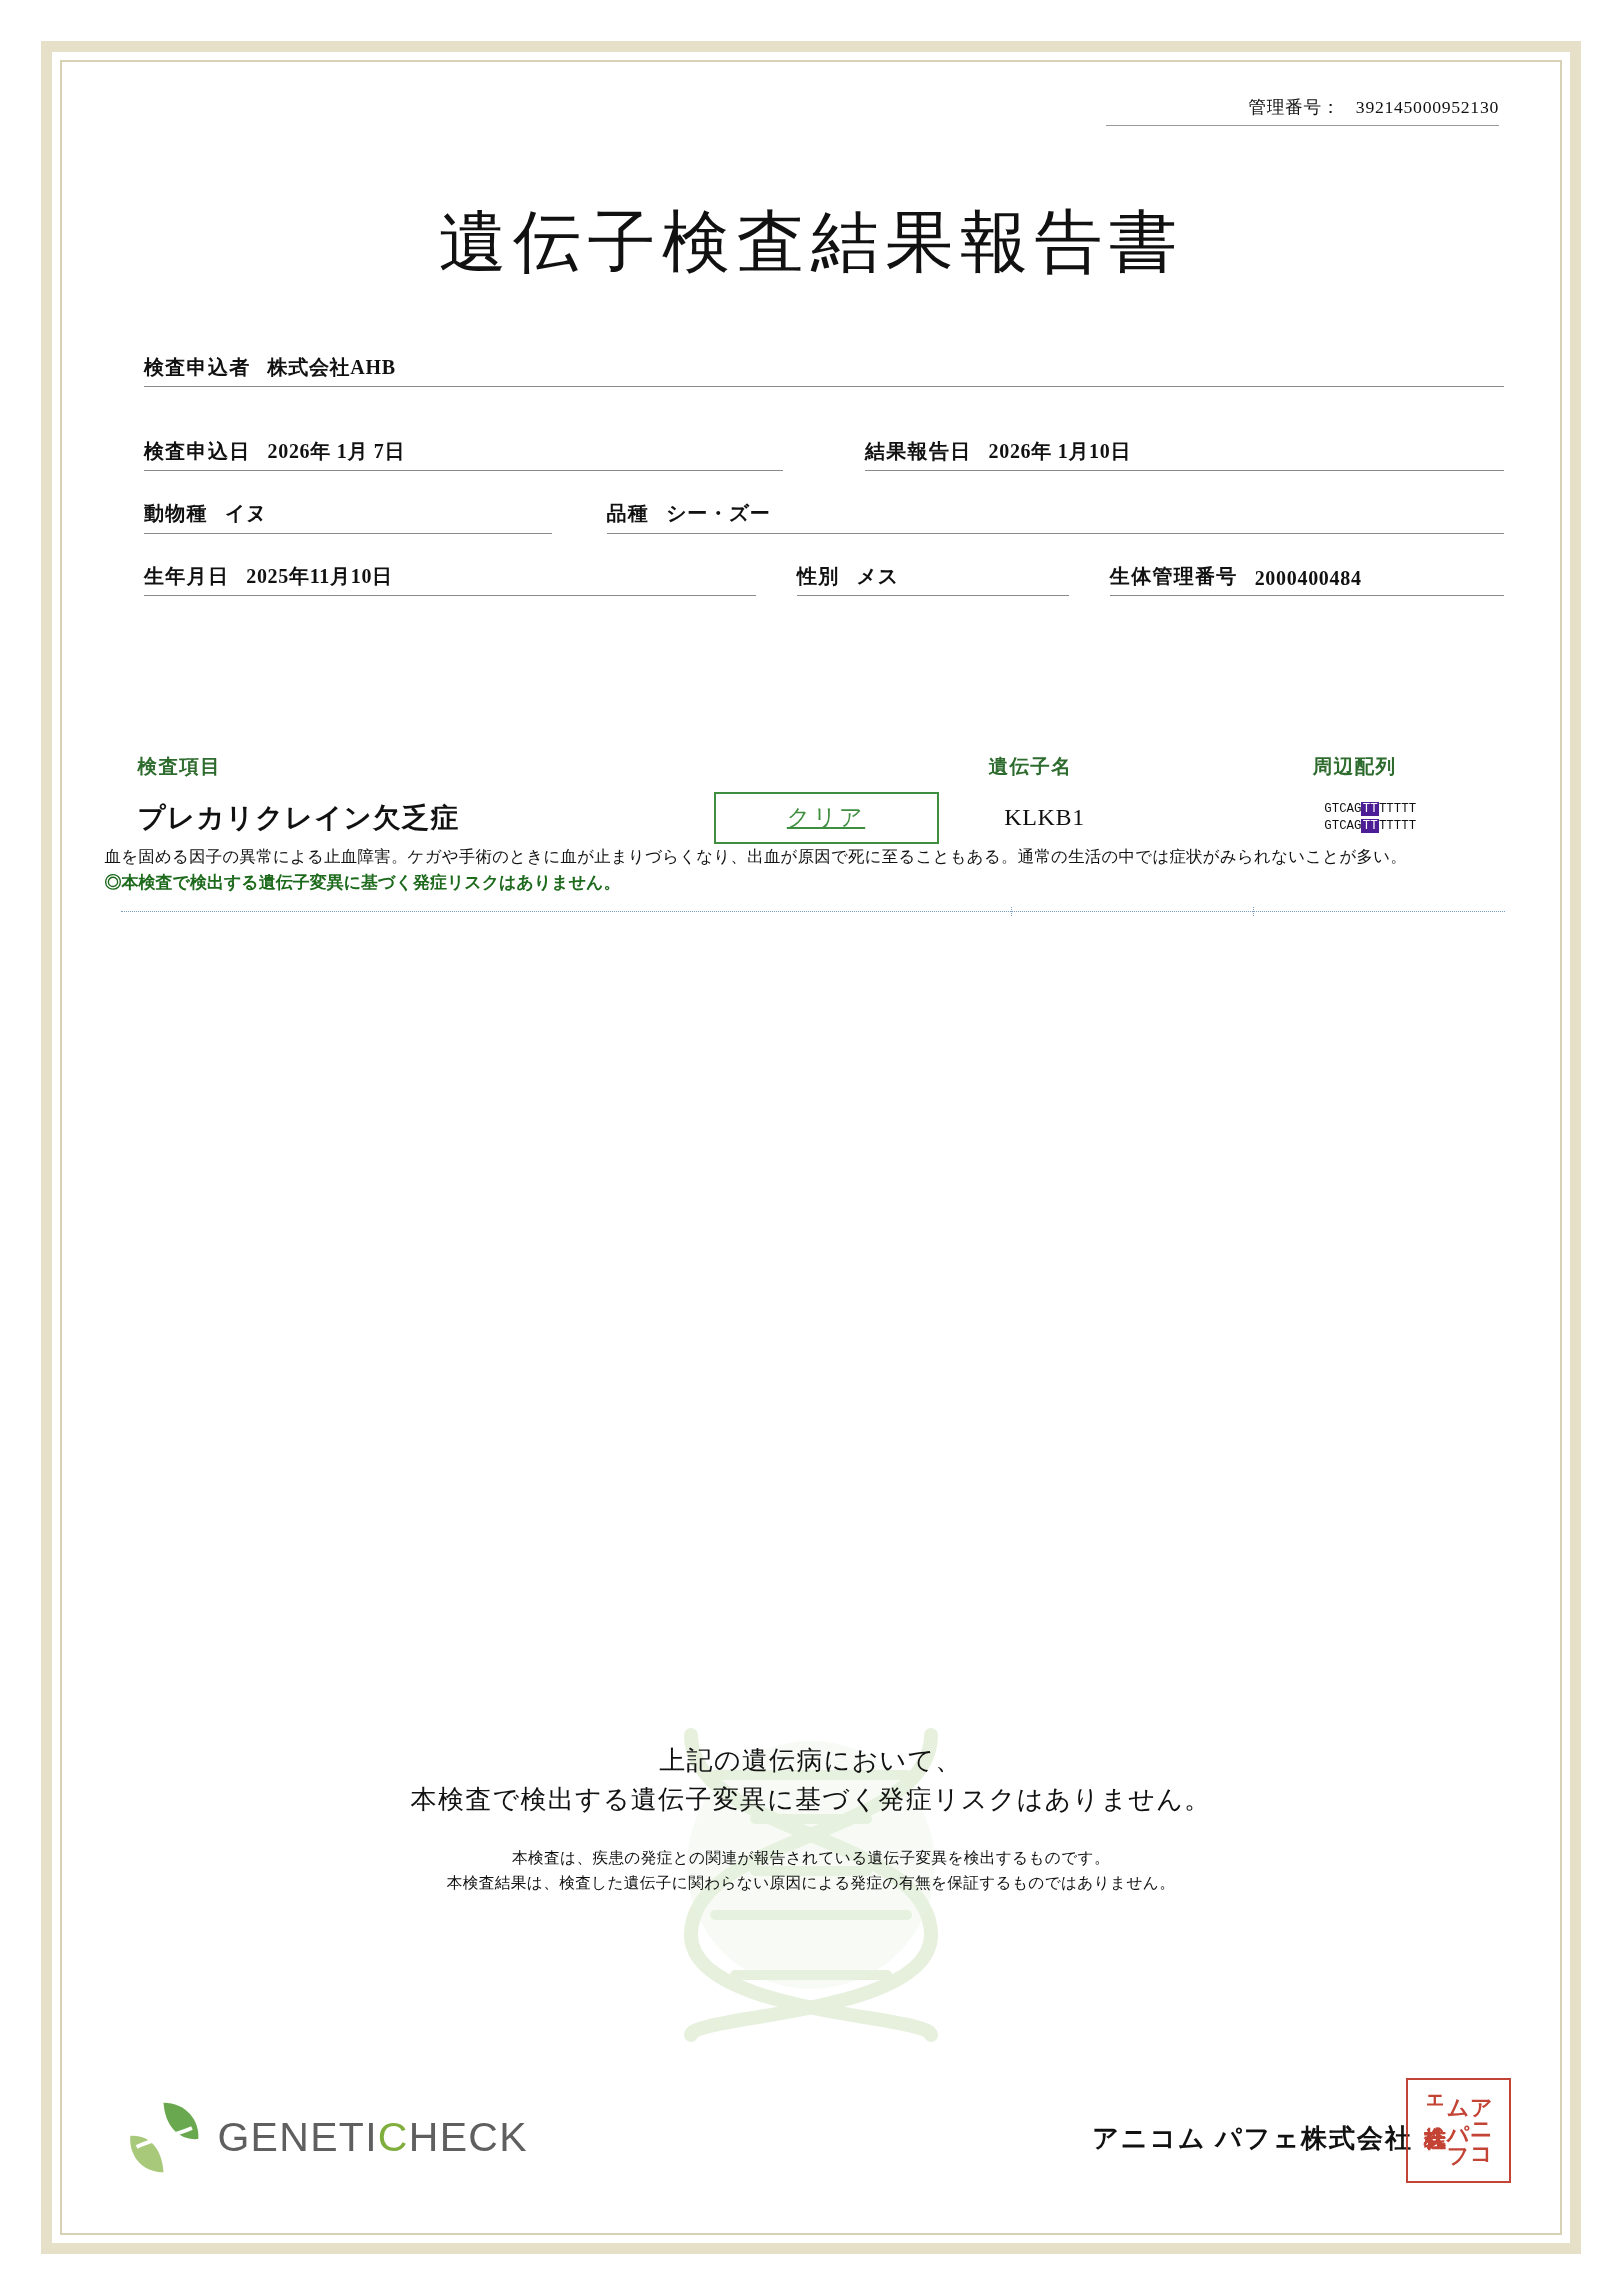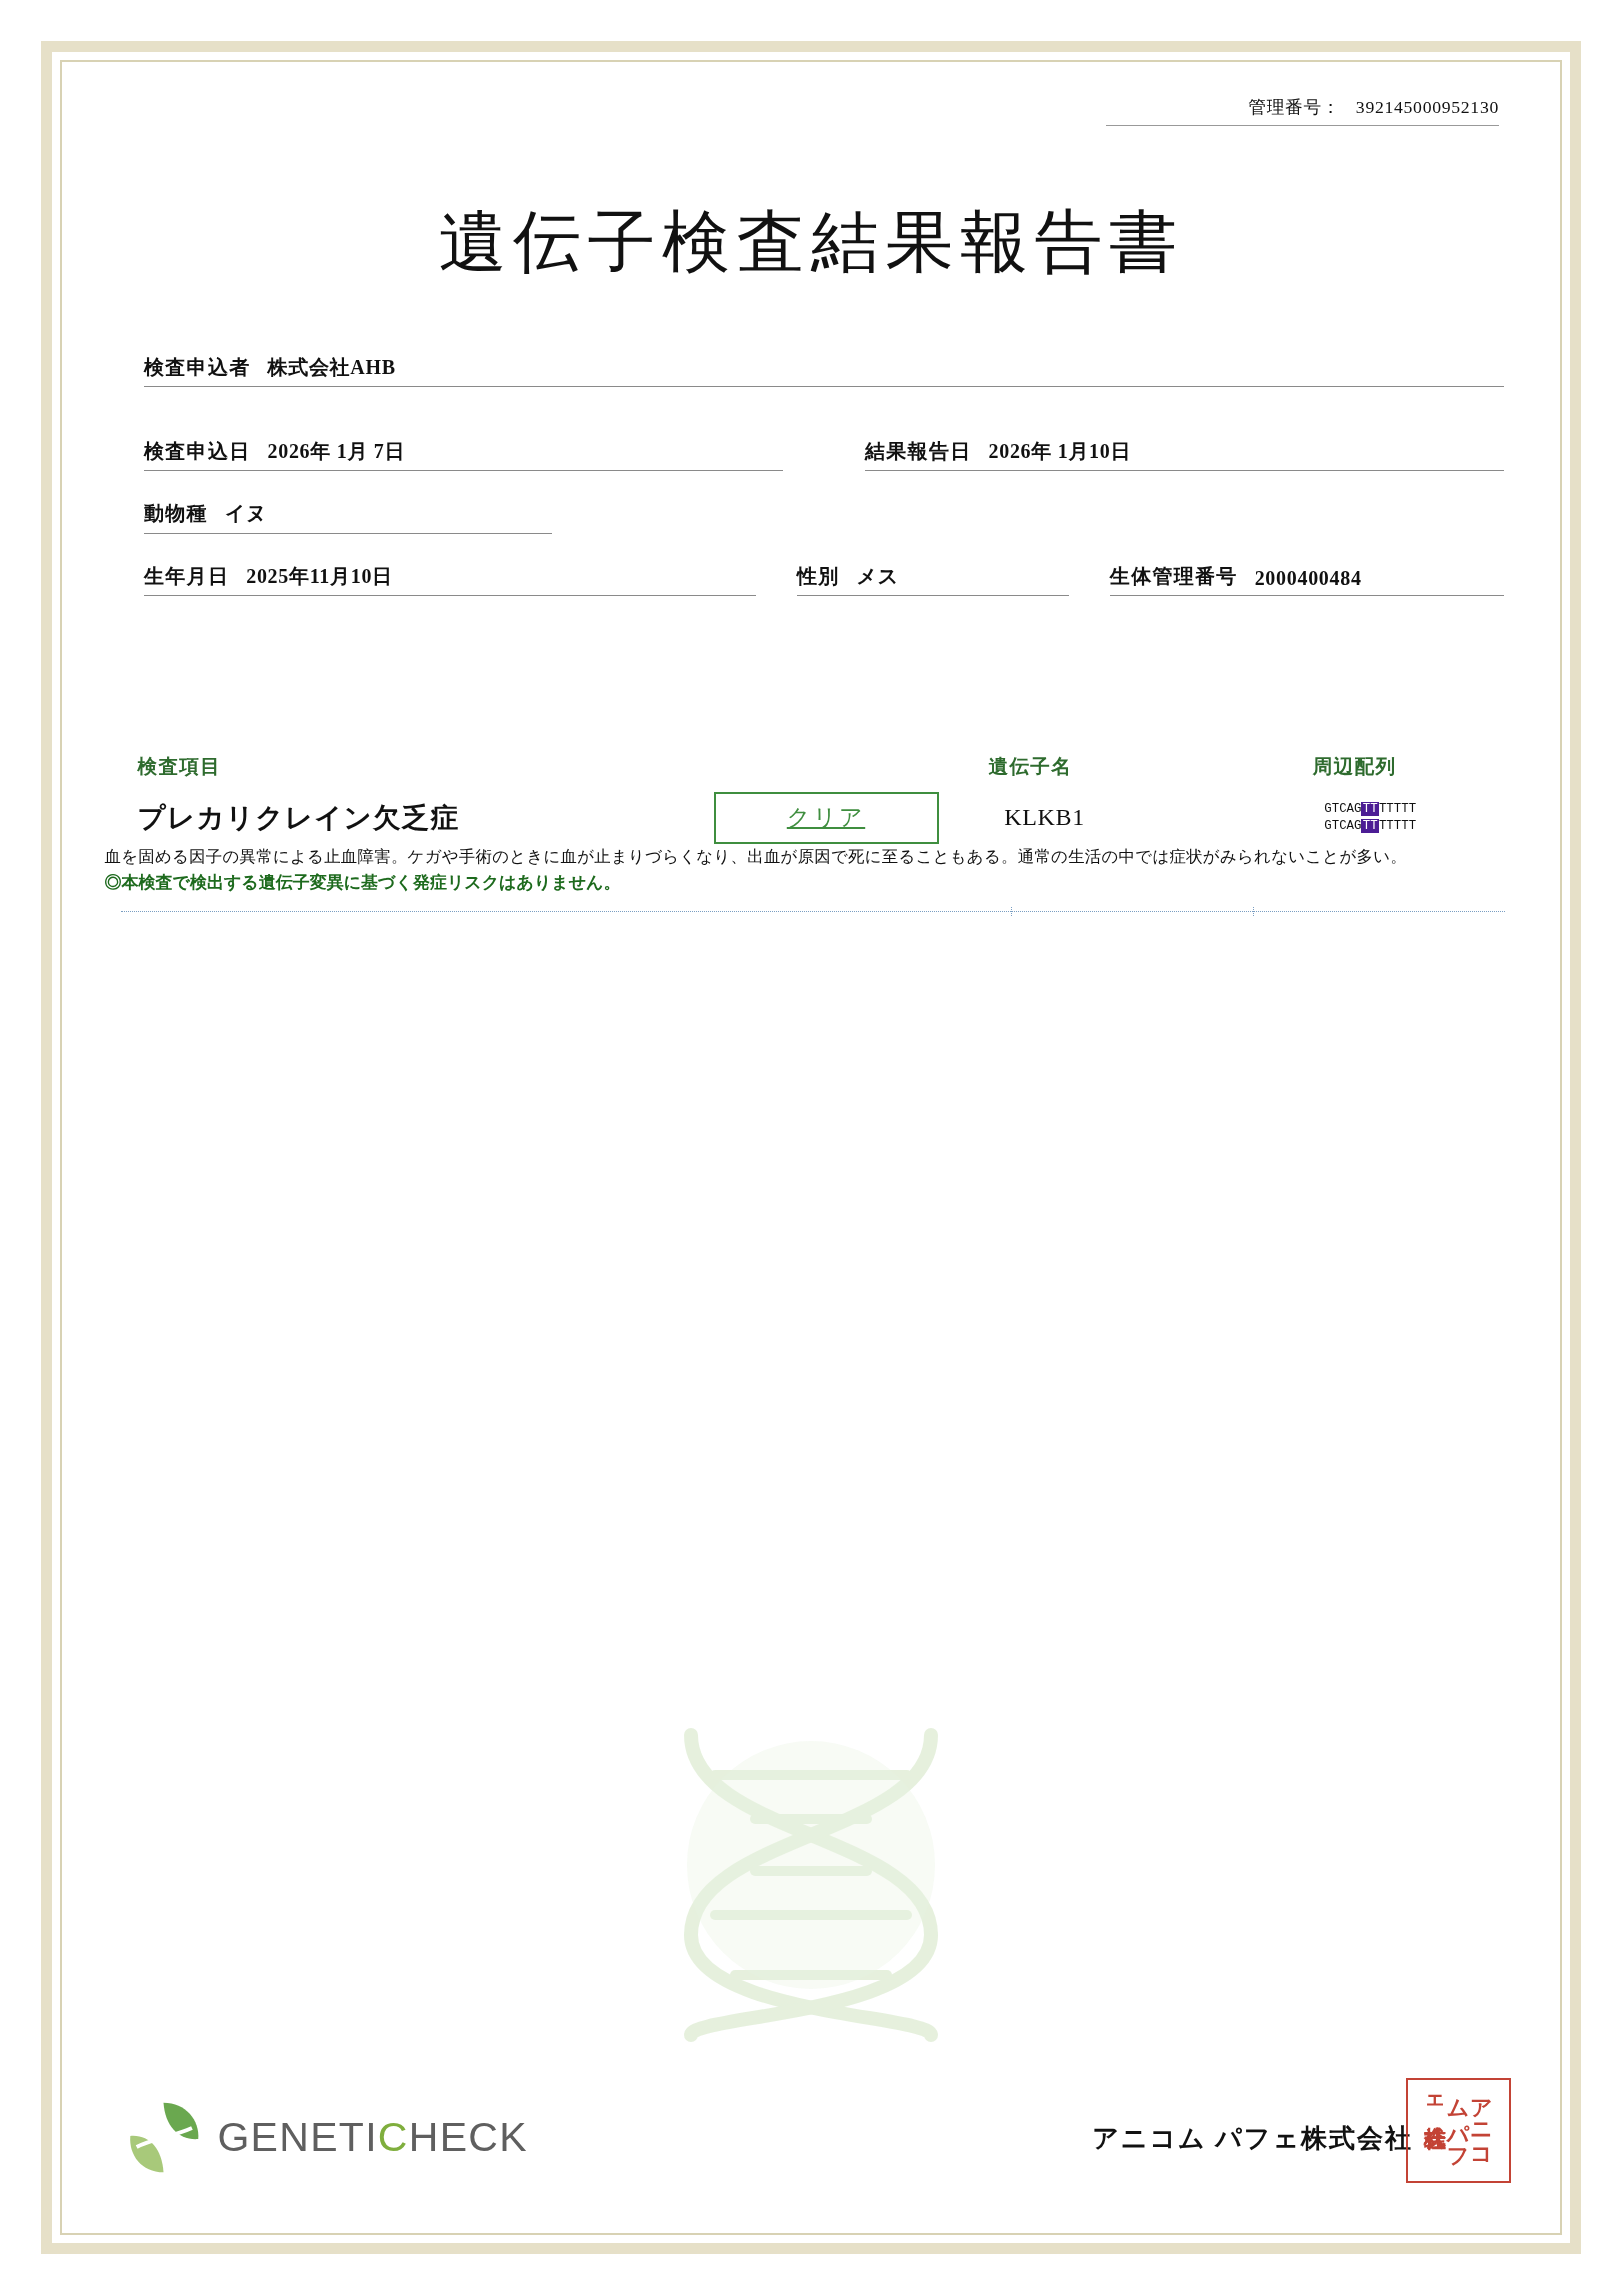--- a/index.html
+++ b/index.html
@@ -345,20 +345,24 @@
         <div class="field f-reportdate">
           <span class="lbl">結果報告日</span>
           <span class="val">2026年 1月10日</span>
         </div>
       </div>
 
       <div class="info-row">
         <div class="field f-species">
           <span class="lbl">動物種</span>
           <span class="val">イヌ</span>
+        </div>
+        <div class="field f-breed">
+          <span class="lbl">品種</span>
+          <span class="val">シー・ズー</span>
         </div>
       </div>
 
       <div class="info-row">
         <div class="field f-birth">
           <span class="lbl">生年月日</span>
           <span class="val">2025年11月10日</span>
         </div>
         <div class="field f-sex">
           <span class="lbl">性別</span>
@@ -410,20 +414,28 @@
       <g stroke="#8fbf6a" stroke-width="5" stroke-linecap="round">
         <line x1="52" y1="30" x2="148" y2="30"></line>
         <line x1="72" y1="52" x2="128" y2="52"></line>
         <line x1="72" y1="78" x2="128" y2="78"></line>
         <line x1="52" y1="100" x2="148" y2="100"></line>
         <line x1="62" y1="130" x2="138" y2="130"></line>
       </g>
       <circle cx="100" cy="75" r="62" fill="#9cc87a" opacity="0.35"></circle>
     </svg>
 
+    <div class="conclusion">
+      <div class="c1">上記の遺伝病において、</div>
+      <div class="c2">本検査で検出する遺伝子変異に基づく発症リスクはありません。</div>
+      <div class="small">
+        <div>本検査は、疾患の発症との関連が報告されている遺伝子変異を検出するものです。</div>
+        <div>本検査結果は、検査した遺伝子に関わらない原因による発症の有無を保証するものではありません。</div>
+      </div>
+    </div>
 
     <div class="logo-wrap">
       <svg class="logo-mark" viewBox="0 0 100 100">
         <path d="M50 6 C78 6, 96 28, 94 52 C70 54, 52 36, 50 6 Z" fill="#6aa84f"></path>
         <path d="M50 94 C22 94, 6 72, 8 48 C32 46, 48 64, 50 94 Z" fill="#a8c97a"></path>
         <path d="M16 62 C36 52, 64 48, 86 38" fill="none" stroke="#ffffff" stroke-width="5"></path>
       </svg>
       <div class="logo-text"><span class="g1">GENETI</span><span class="g2">C</span><span class="g3">HECK</span></div>
     </div>
 

